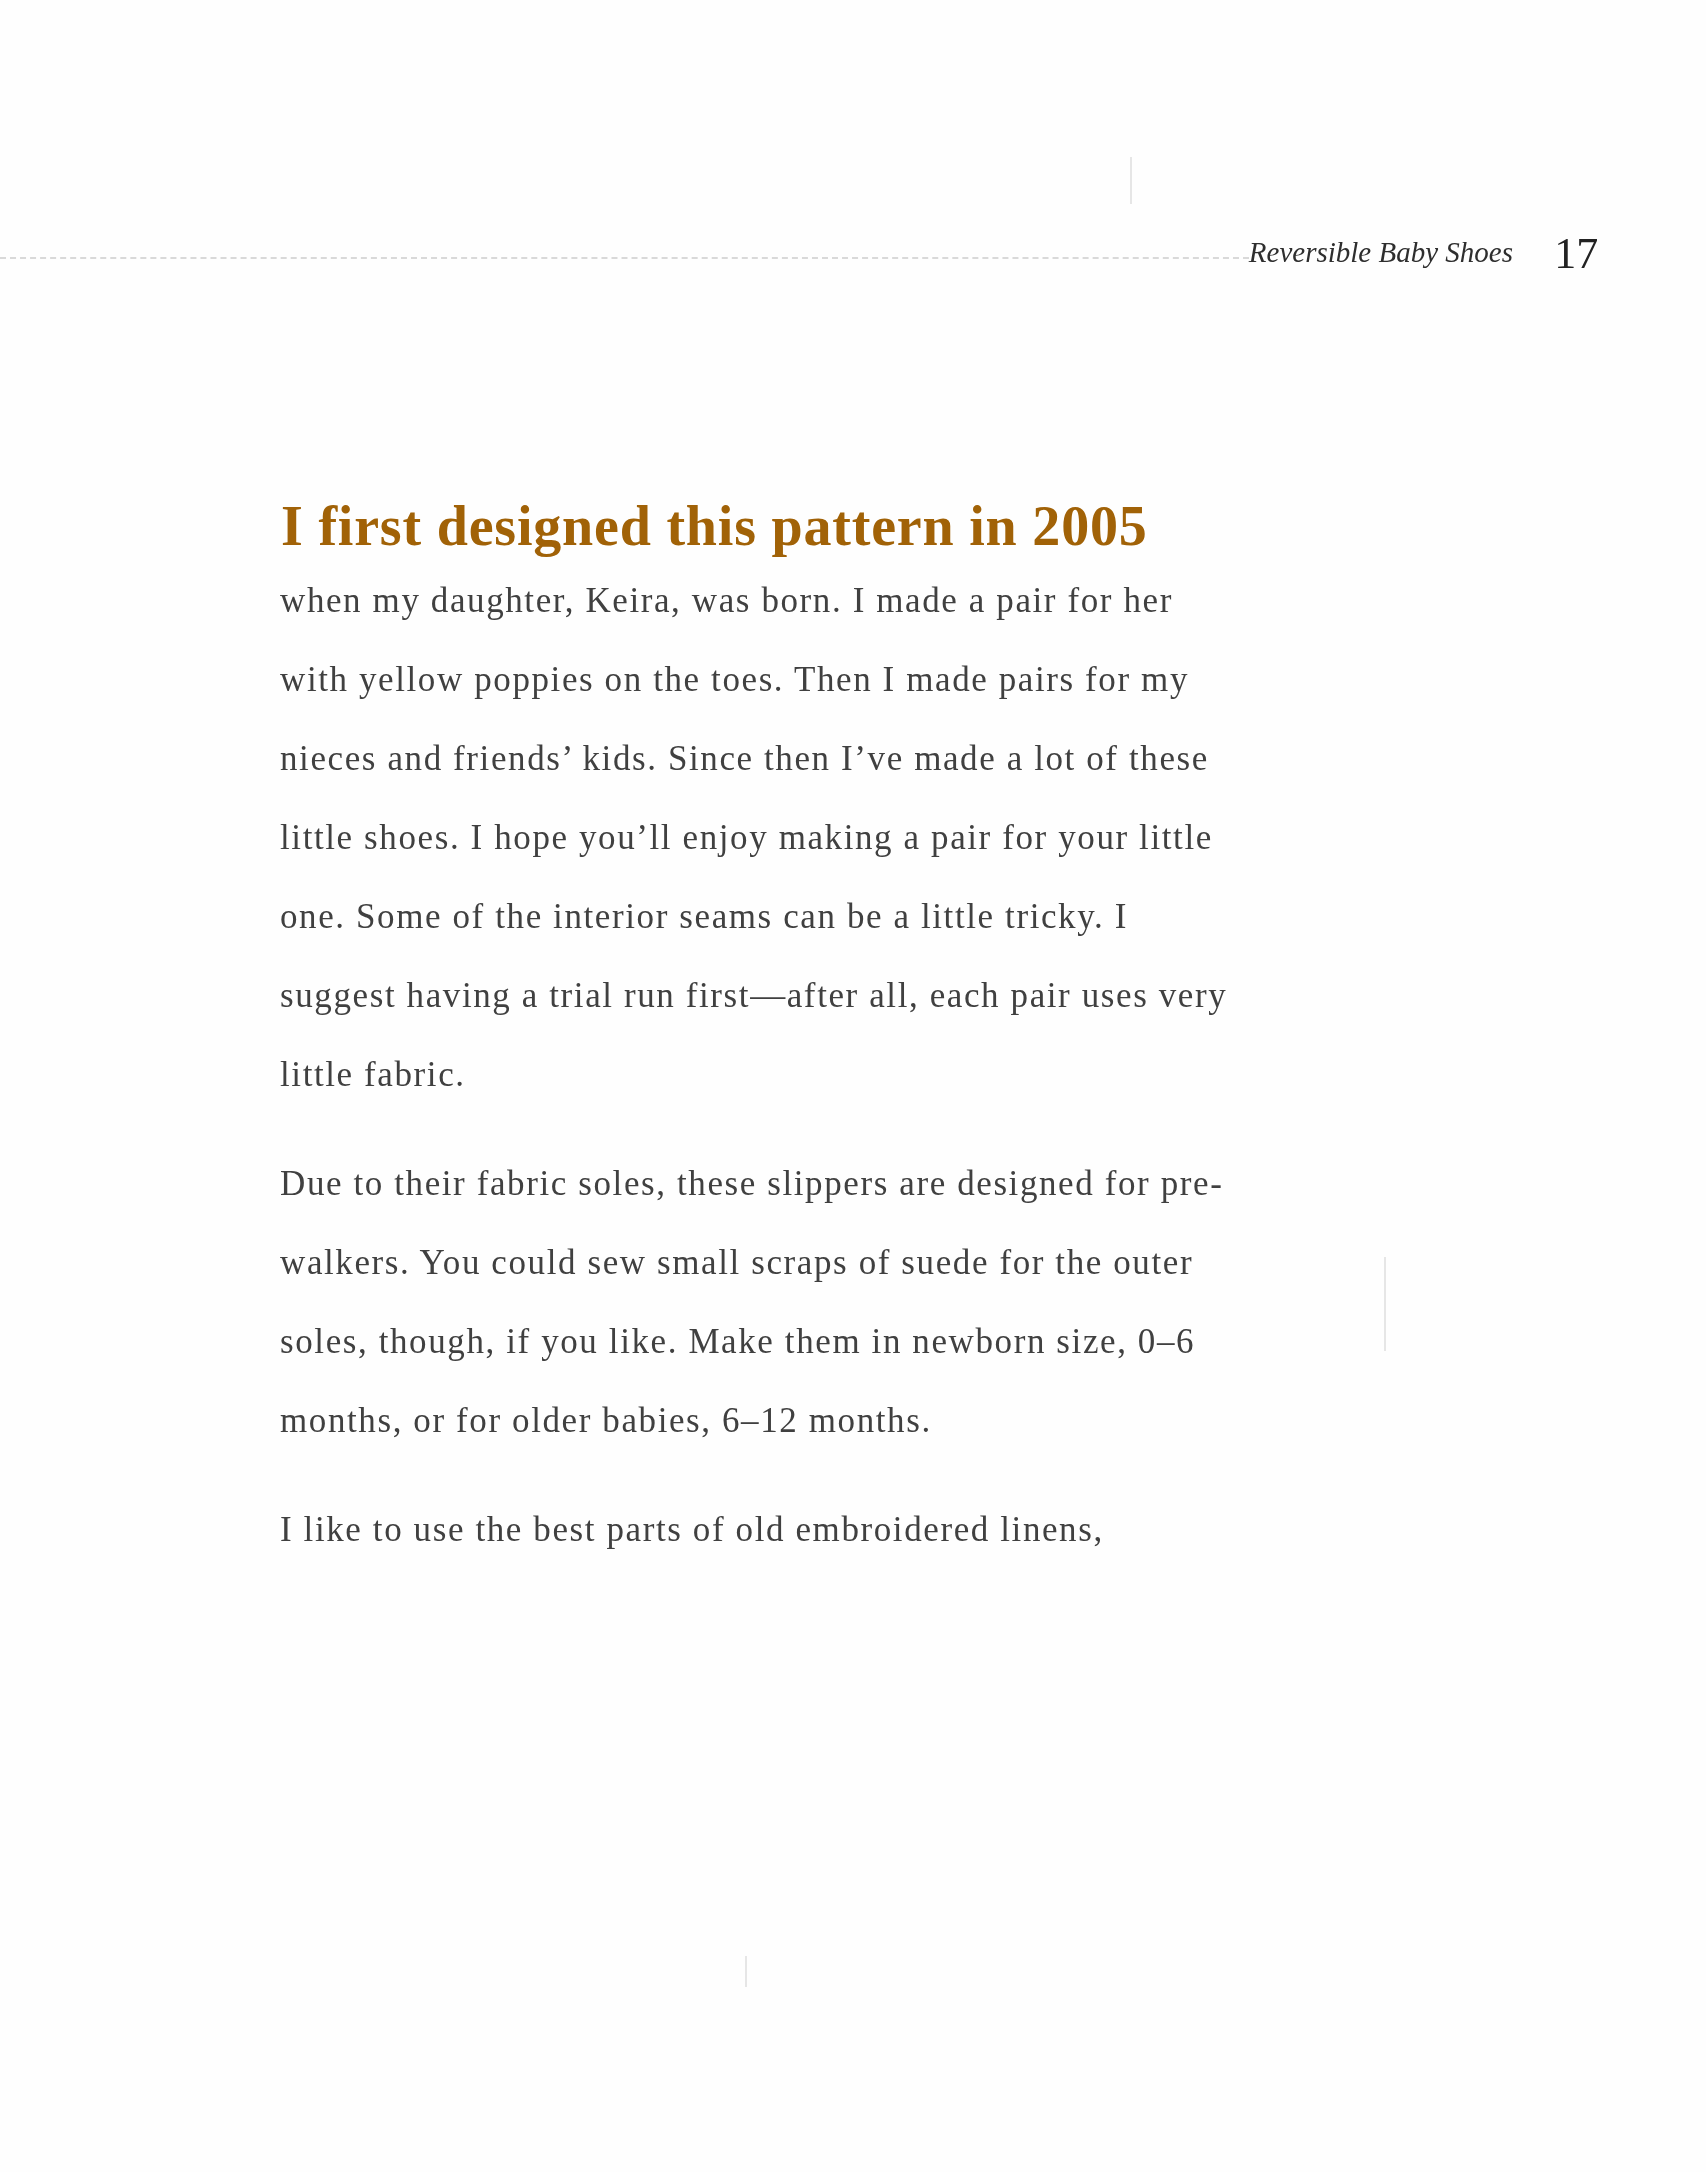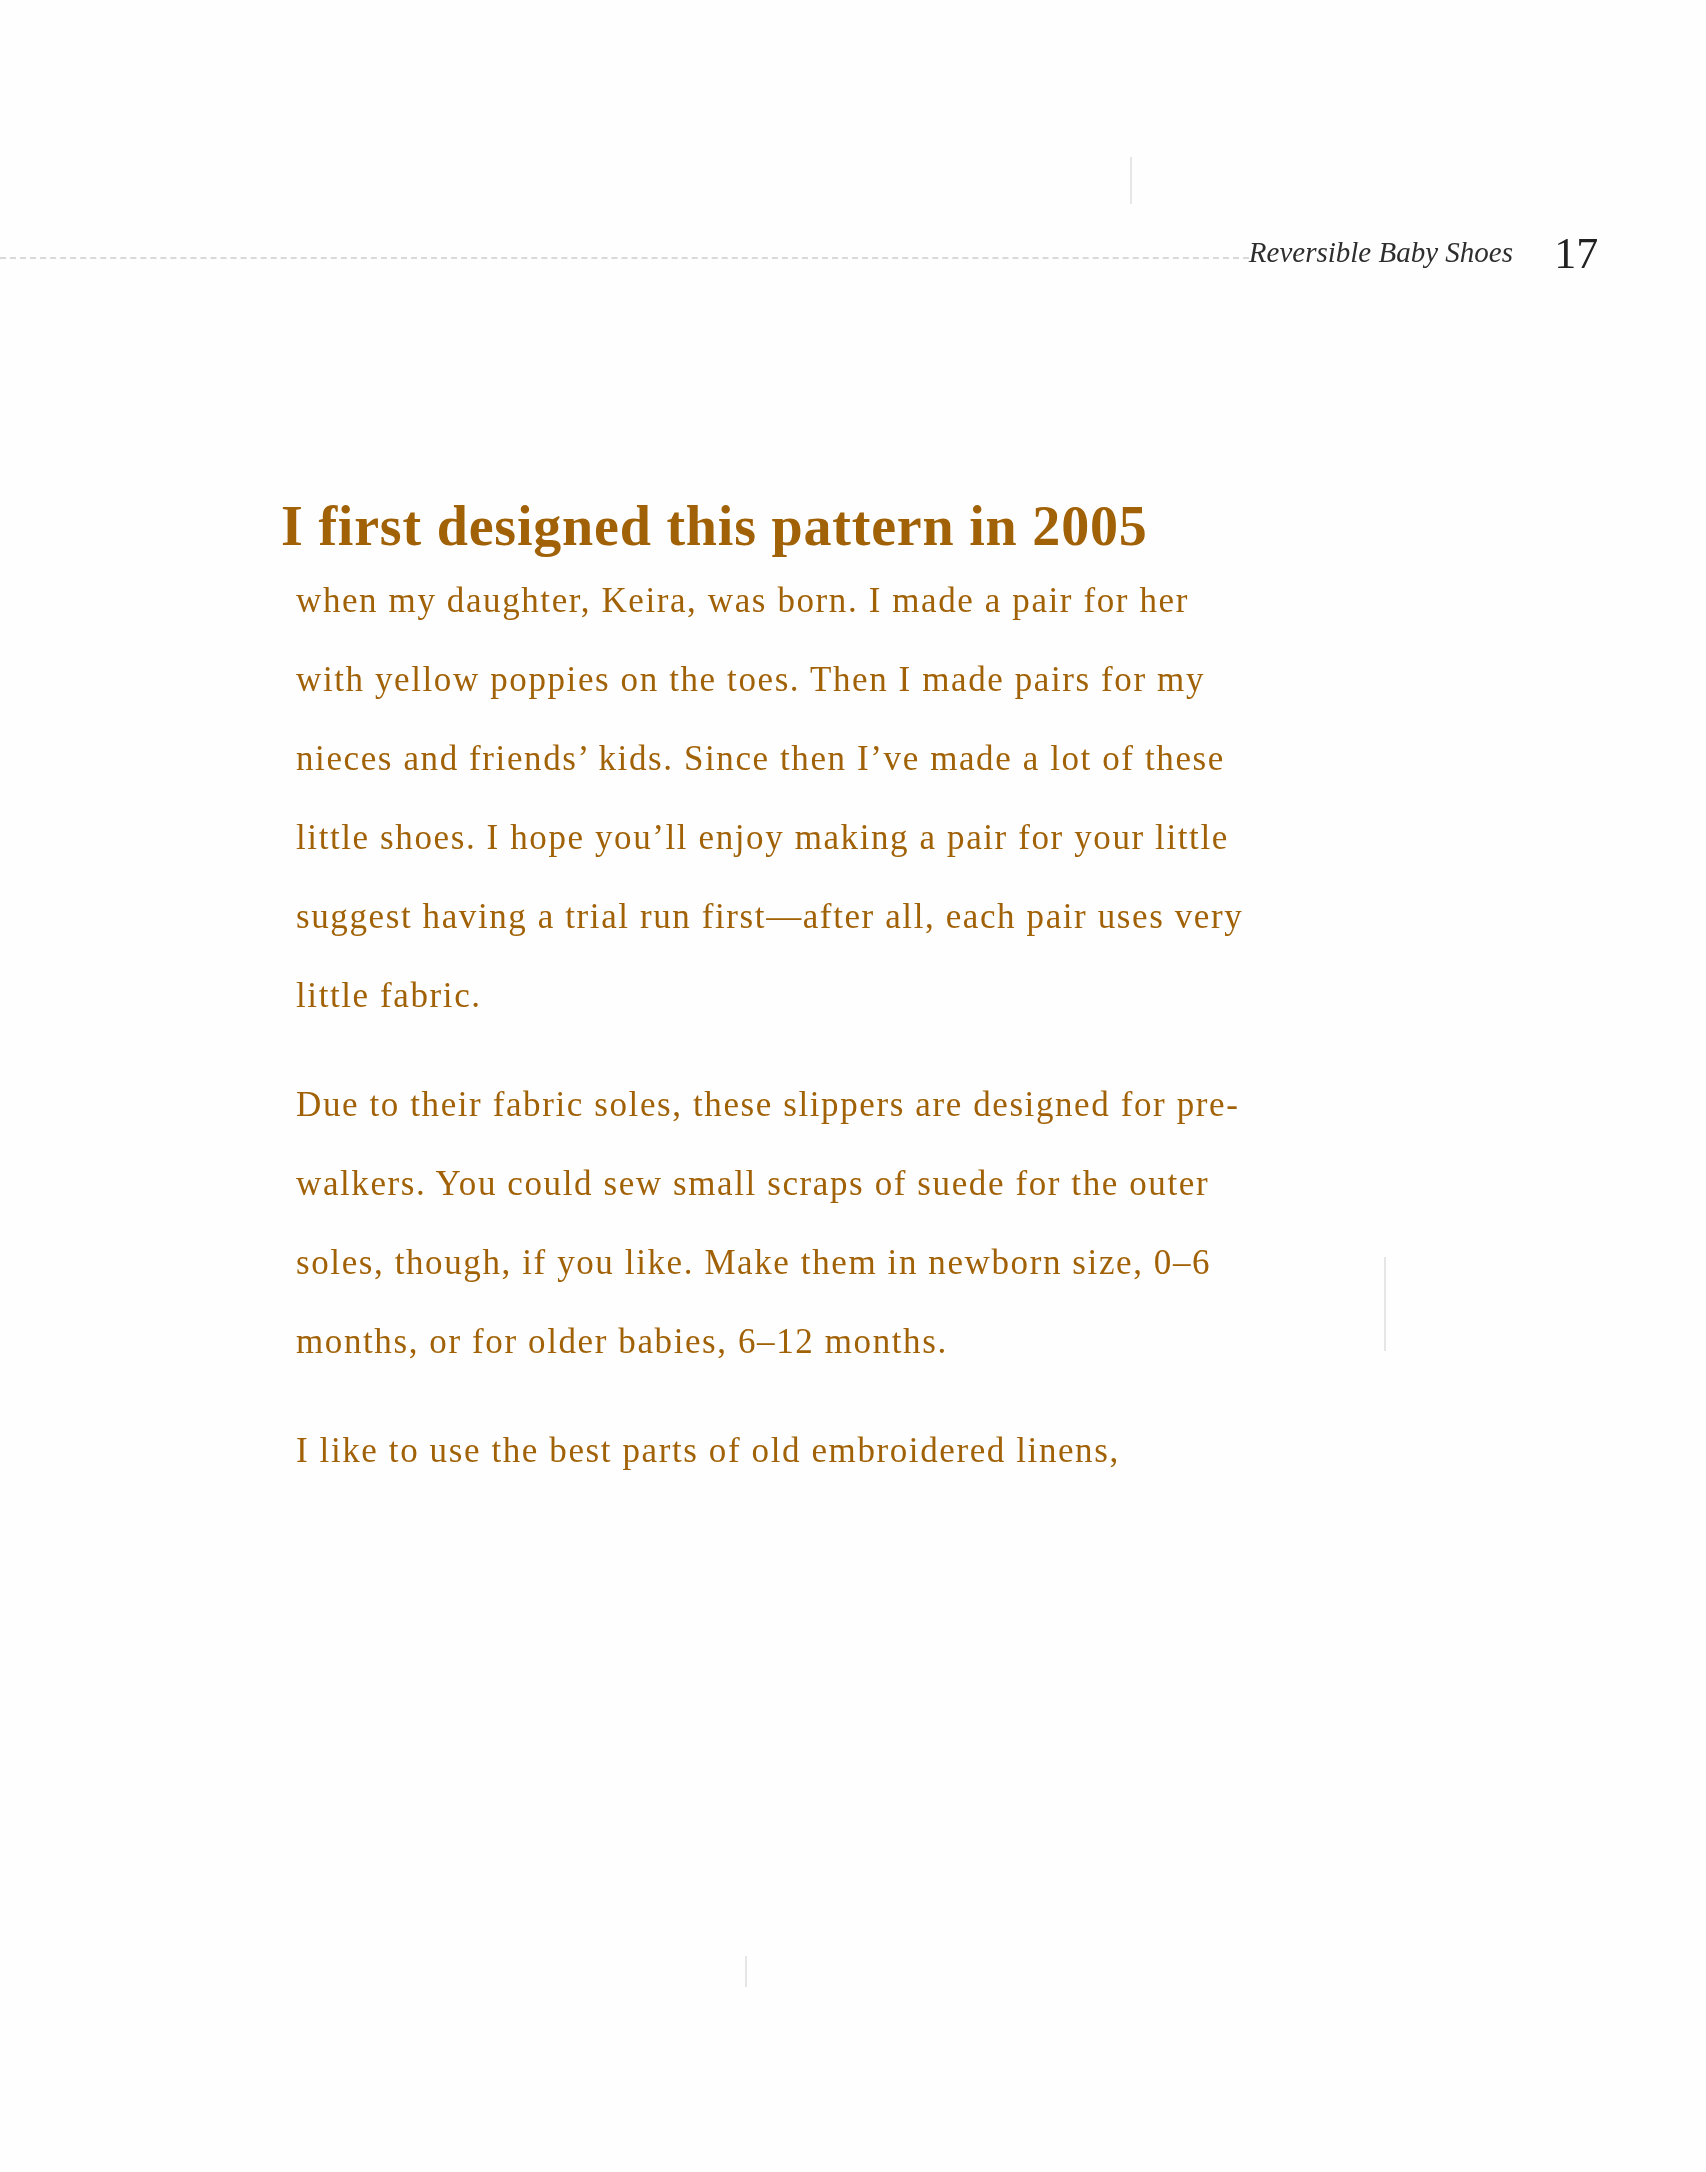--- a/index.html
+++ b/index.html
@@ -57,22 +57,22 @@
       line-height: 72px;
       letter-spacing: 0.8px;
       color: #a16207;
       margin: 1px;
       white-space: nowrap;
     }
     .para {
       font-size: 35px;
       line-height: 79px;
       letter-spacing: 1.6px;
-      margin: 16px;
-      color: #a16207;
+      margin: 0;
+      color: #404040;
     }
     .para .line {
       display: block;
       white-space: nowrap;
     }
     .p1 { margin-top: -1.6px; }
     .p2 { margin-top: 30px; font-family: Liberation Serif, serif; }
     .p3 { margin-top: 30px; }
     .scan-mark {
       position: absolute;
@@ -94,20 +94,21 @@
 <div class="scan-mark" style="left:745px; top:1956px; height:31px;"></div>
 
 <main class="content">
   <h1 class="lead">I first designed this pattern in 2005</h1>
 
   <p class="para p1">
     <span class="line">when my daughter, Keira, was born. I made a pair for her</span>
     <span class="line">with yellow poppies on the toes. Then I made pairs for my</span>
     <span class="line">nieces and friends’ kids. Since then I’ve made a lot of these</span>
     <span class="line">little shoes. I hope you’ll enjoy making a pair for your little</span>
+    <span class="line">one. Some of the interior seams can be a little tricky. I</span>
     <span class="line">suggest having a trial run first—after all, each pair uses very</span>
     <span class="line">little fabric.</span>
   </p>
 
   <p class="para p2">
     <span class="line">Due to their fabric soles, these slippers are designed for pre-</span>
     <span class="line">walkers. You could sew small scraps of suede for the outer</span>
     <span class="line">soles, though, if you like. Make them in newborn size, 0–6</span>
     <span class="line">months, or for older babies, 6–12 months.</span>
   </p>

